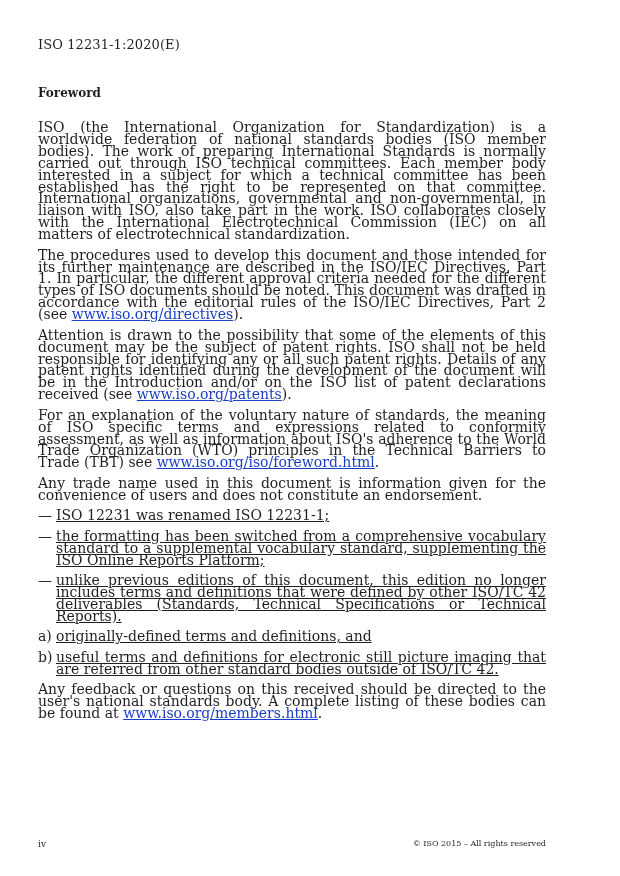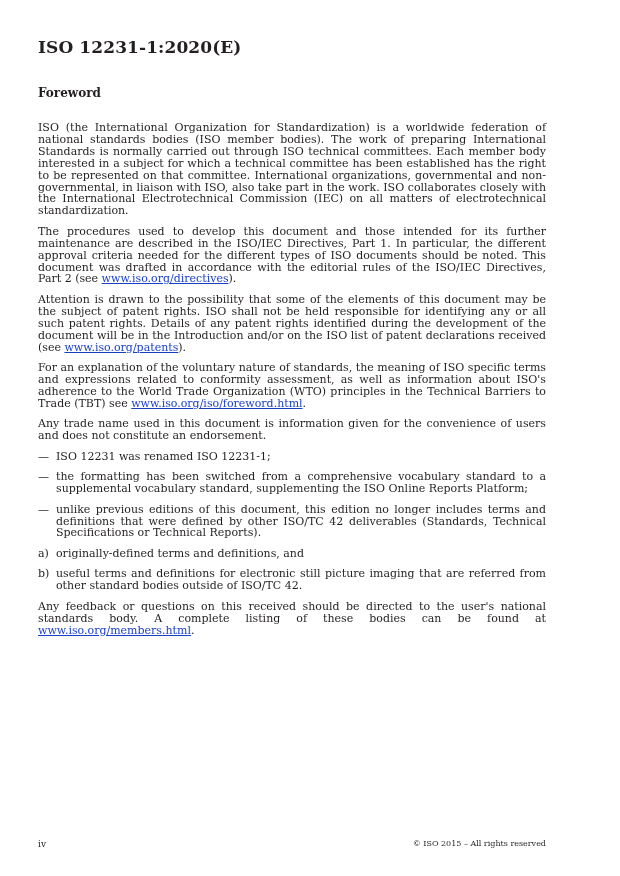--- a/index.html
+++ b/index.html
@@ -1,26 +1,26 @@
 <!DOCTYPE html>
 <html><head>
 <meta charset="utf-8">
 <style>
   html, body { margin: 0; padding: 0; background: #ffffff; }
   body { width: 620px; height: 876px; position: relative; overflow: hidden;
          font-family: "DejaVu Serif", "Liberation Serif", serif; color: #231f20; }
   .page { position: absolute; left: 38px; top: 0; width: 508px; height: 876px; }
-  .header { position: absolute; top: 37px; left: 0; font-size: 17px; font-weight: bold; letter-spacing: 0.1px; }
+  .header { position: absolute; top: 37px; left: 0; font-size: 13px; font-weight: normal; letter-spacing: 0.1px; }
   .title { position: absolute; top: 86px; left: 0; font-size: 12px; font-weight: bold; margin: 0; }
-  .content { position: absolute; top: 122px; left: 0; width: 508px; font-size: 11px; line-height: 11.9px; }
+  .content { position: absolute; top: 122px; left: 0; width: 508px; font-size: 14px; line-height: 11.9px; }
   .content p { margin: 0 0 8.6px 0; text-align: justify; }
   a.lnk { color: #1a3fc7; text-decoration: underline; }
   .li { display: flex; margin: 0 0 8.6px 0; }
   .li .mark { width: 18px; flex: none; }
-  .li .txt { flex: 1; text-align: justify; }
+  .li .txt { flex: 1; text-align: justify; text-decoration: underline; }
   .footer { position: absolute; top: 839px; left: 0; width: 508px; font-size: 8px; display: flex; justify-content: space-between; }
   .footer .pg { font-size: 9px; }
 </style>
 </head>
 <body>
 
 <div class="page">
   <div class="header">ISO 12231-1:2020(E)</div>
   <h1 class="title">Foreword</h1>
 

